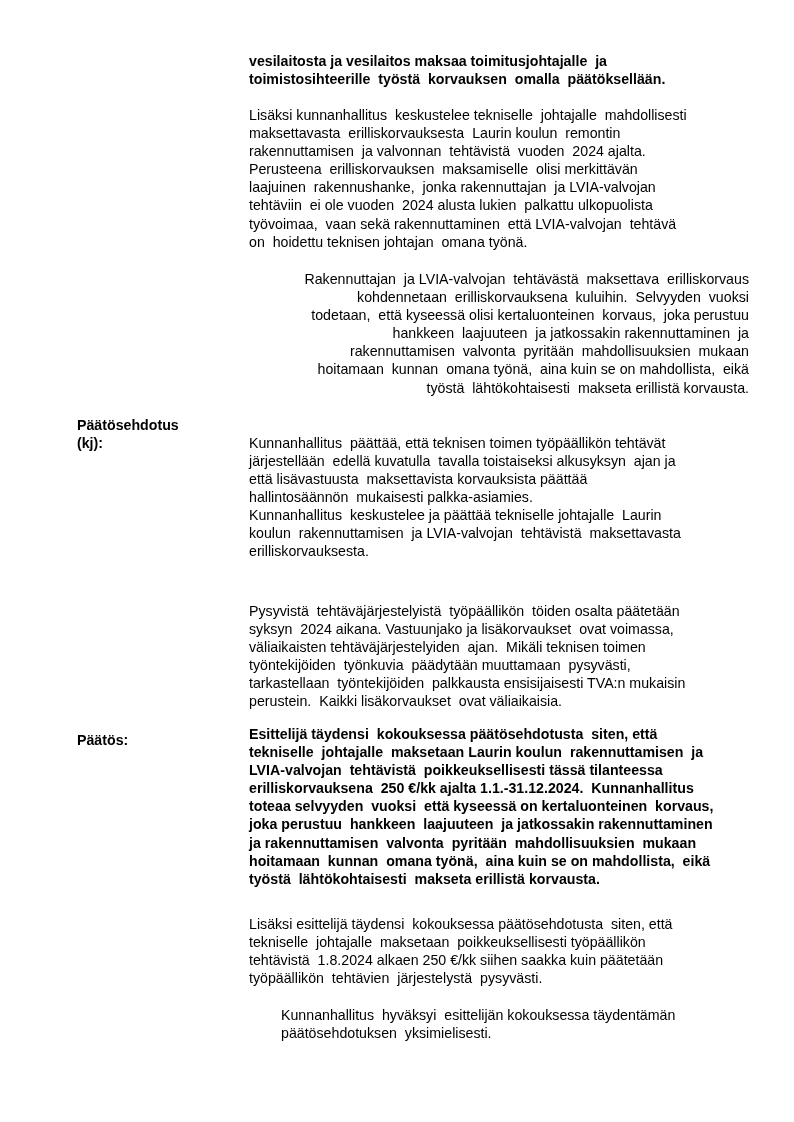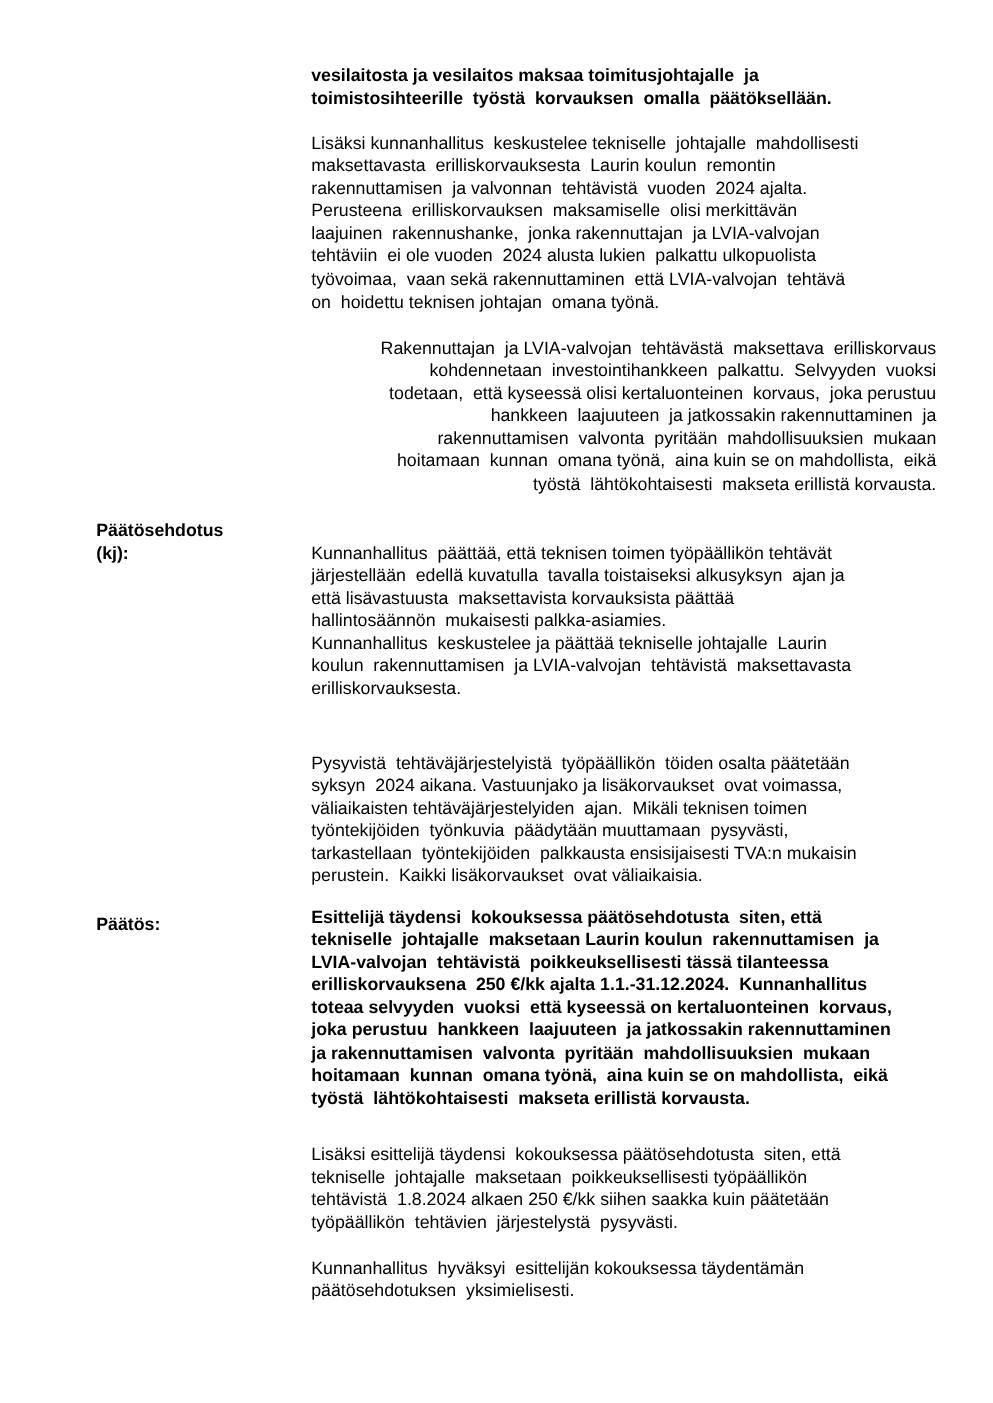--- a/index.html
+++ b/index.html
@@ -26,21 +26,21 @@
     <span class="line">rakennuttamisen  ja valvonnan  tehtävistä  vuoden  2024 ajalta.</span>
     <span class="line">Perusteena  erilliskorvauksen  maksamiselle  olisi merkittävän</span>
     <span class="line">laajuinen  rakennushanke,  jonka rakennuttajan  ja LVIA-valvojan</span>
     <span class="line">tehtäviin  ei ole vuoden  2024 alusta lukien  palkattu ulkopuolista</span>
     <span class="line">työvoimaa,  vaan sekä rakennuttaminen  että LVIA-valvojan  tehtävä</span>
     <span class="line">on  hoidettu teknisen johtajan  omana työnä.</span>
   </div>
 
   <div class="para" style="top:270px;text-align:right;">
     <span class="line">Rakennuttajan  ja LVIA-valvojan  tehtävästä  maksettava  erilliskorvaus</span>
-    <span class="line">kohdennetaan  investointihankkeen  palkattu.  Selvyyden  vuoksi</span>
+    <span class="line">kohdennetaan  erilliskorvauksena  kuluihin.  Selvyyden  vuoksi</span>
     <span class="line">todetaan,  että kyseessä olisi kertaluonteinen  korvaus,  joka perustuu</span>
     <span class="line">hankkeen  laajuuteen  ja jatkossakin rakennuttaminen  ja</span>
     <span class="line">rakennuttamisen  valvonta  pyritään  mahdollisuuksien  mukaan</span>
     <span class="line">hoitamaan  kunnan  omana työnä,  aina kuin se on mahdollista,  eikä</span>
     <span class="line">työstä  lähtökohtaisesti  makseta erillistä korvausta.</span>
   </div>
 
   <div class="label" style="top:416px;">
     <span class="line">Päätösehdotus</span>
     <span class="line">(kj):</span>
@@ -84,18 +84,18 @@
     <span class="line">työstä  lähtökohtaisesti  makseta erillistä korvausta.</span>
   </div>
 
   <div class="para" style="top:915px;">
     <span class="line">Lisäksi esittelijä täydensi  kokouksessa päätösehdotusta  siten, että</span>
     <span class="line">tekniselle  johtajalle  maksetaan  poikkeuksellisesti työpäällikön</span>
     <span class="line">tehtävistä  1.8.2024 alkaen 250 €/kk siihen saakka kuin päätetään</span>
     <span class="line">työpäällikön  tehtävien  järjestelystä  pysyvästi.</span>
   </div>
 
-  <div class="para" style="top:1006px;">
+  <div class="para" style="top:1006px;margin-left:32px;">
     <span class="line">Kunnanhallitus  hyväksyi  esittelijän kokouksessa täydentämän</span>
     <span class="line">päätösehdotuksen  yksimielisesti.</span>
   </div>
 
 </div>
 
 </body></html>

